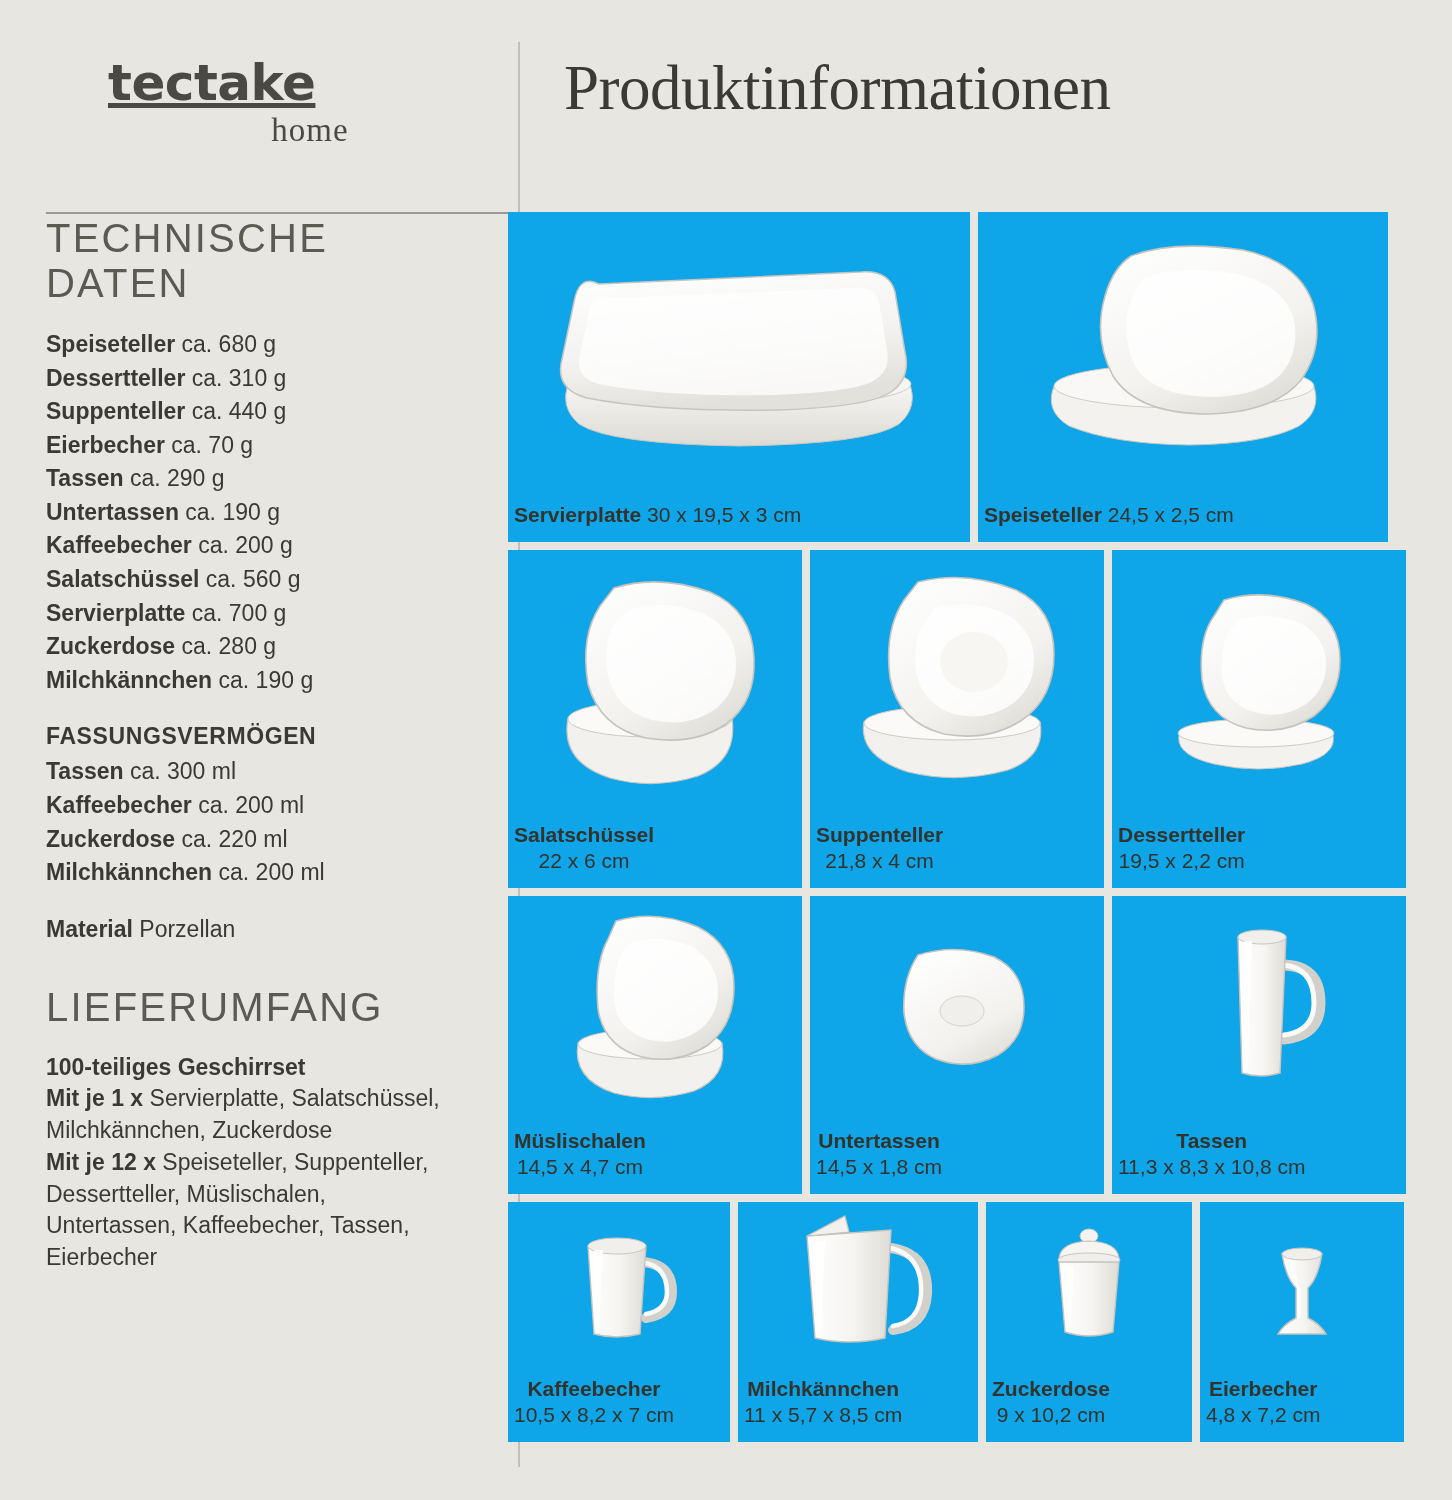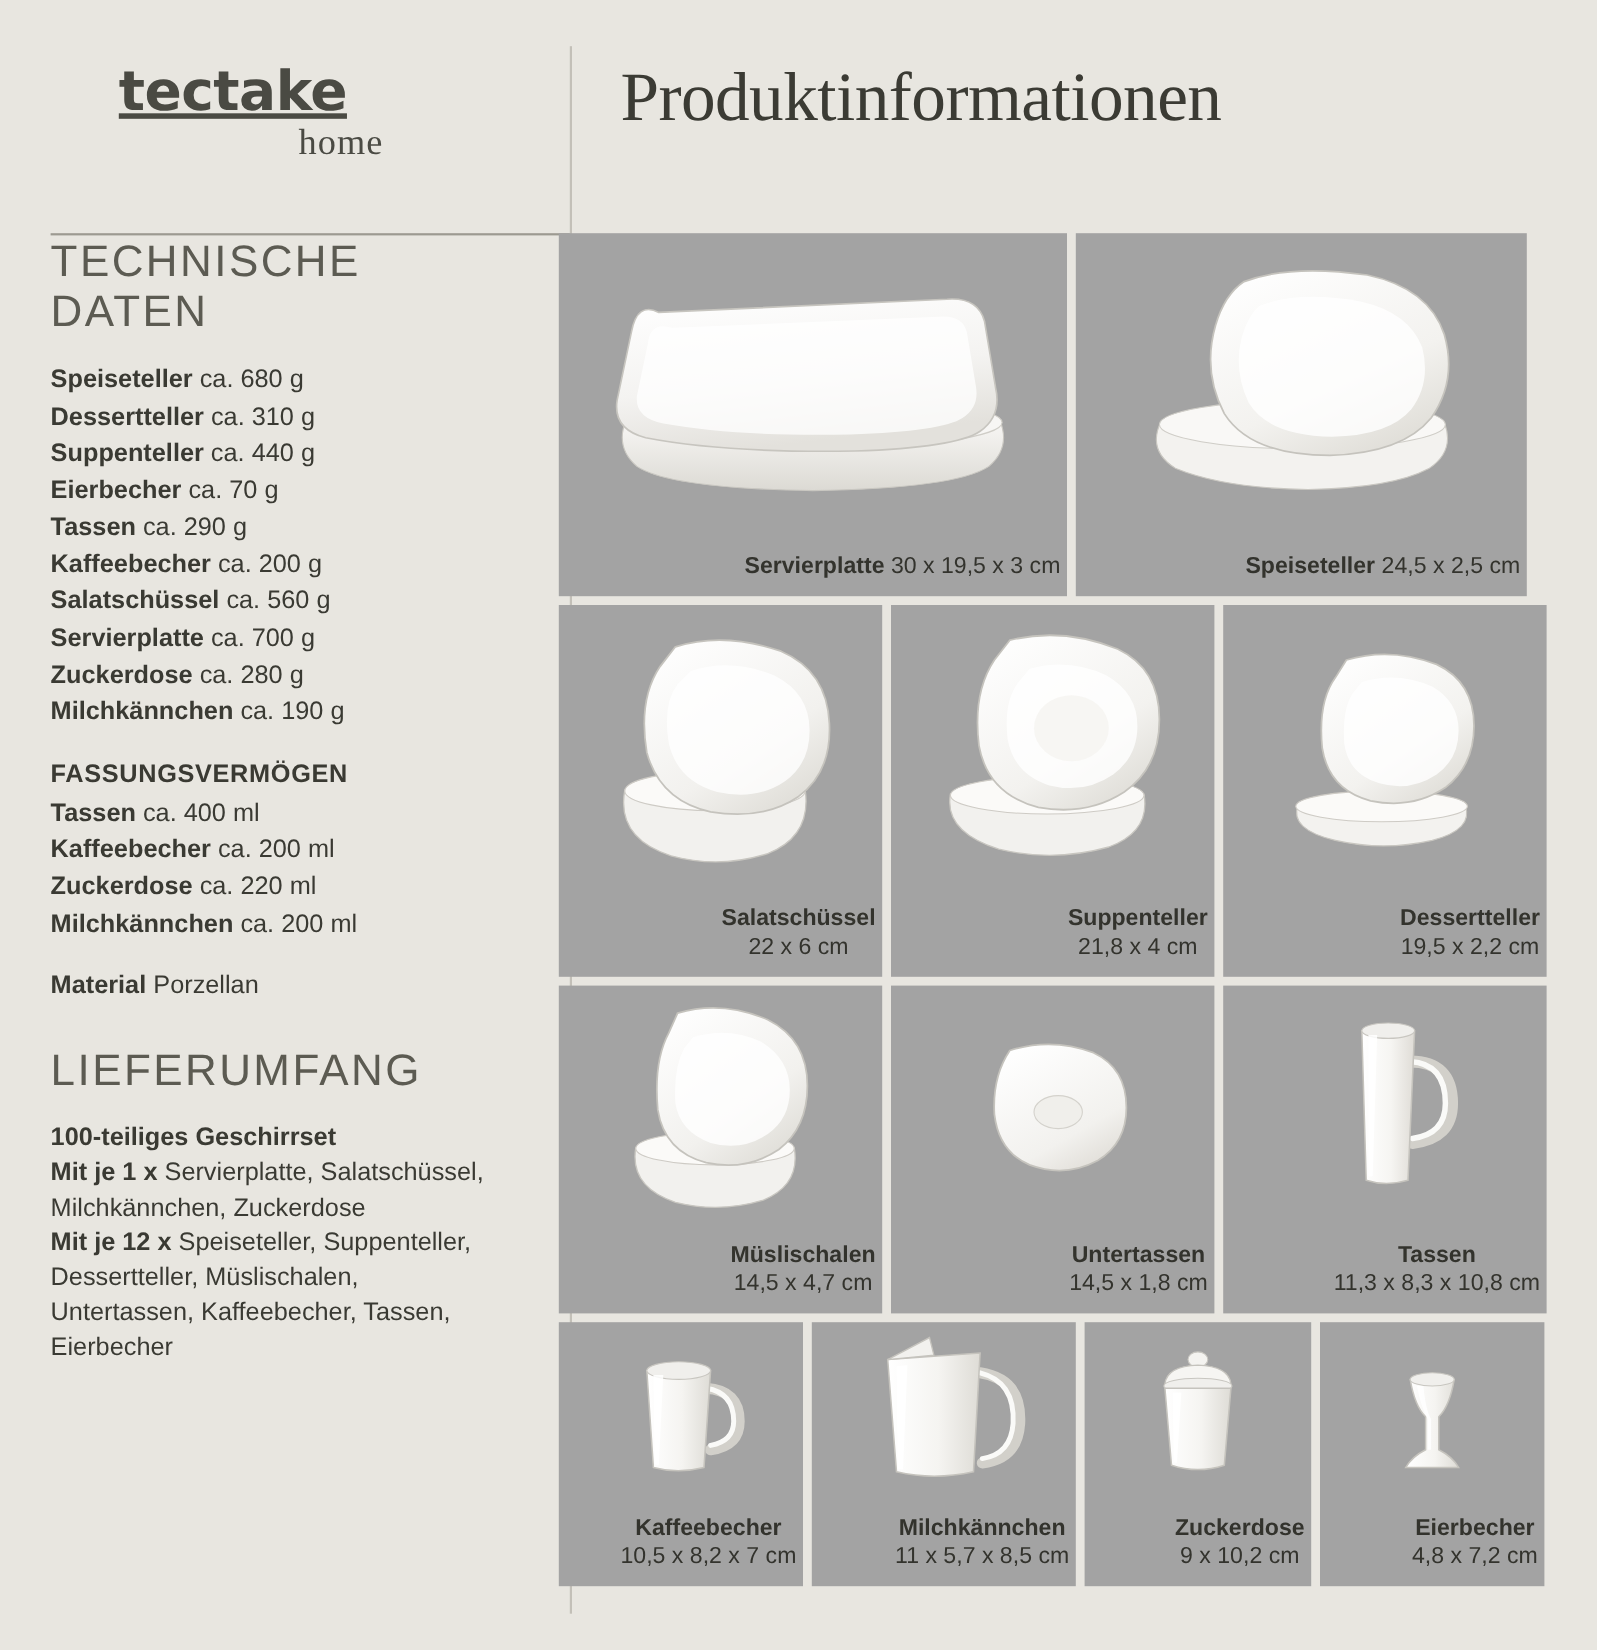--- a/index.html
+++ b/index.html
@@ -141,24 +141,24 @@
   }
   .scope-line b { font-weight: 700; }
 
   
   .grid-row {
     display: flex;
     gap: 8px;
     margin-bottom: 8px;
   }
   .tile {
-    background: #a3a3a3;
+    background: #0ea5e9;
     display: flex;
     flex-direction: column;
-    align-items: flex-end;
+    align-items: flex-start;
     justify-content: flex-end;
     position: relative;
     box-sizing: border-box;
     padding-bottom: 14px;
   }
   .tile .art {
     flex: 1;
     width: 100%;
     display: flex;
     align-items: center;
@@ -220,33 +220,34 @@
 
       <div class="section-heading">TECHNISCHE DATEN</div>
 
 
       <div>
         <div class="spec-line"><b>Speiseteller</b> <span>ca. 680 g</span></div>
         <div class="spec-line"><b>Dessertteller</b> <span>ca. 310 g</span></div>
         <div class="spec-line"><b>Suppenteller</b> <span>ca. 440 g</span></div>
         <div class="spec-line"><b>Eierbecher</b> <span>ca. 70 g</span></div>
         <div class="spec-line"><b>Tassen</b> <span>ca. 290 g</span></div>
+        <div class="spec-line"><b>Untertassen</b> <span>ca. 190 g</span></div>
         <div class="spec-line"><b>Kaffeebecher</b> <span>ca. 200 g</span></div>
         <div class="spec-line"><b>Salatschüssel</b> <span>ca. 560 g</span></div>
         <div class="spec-line"><b>Servierplatte</b> <span>ca. 700 g</span></div>
         <div class="spec-line"><b>Zuckerdose</b> <span>ca. 280 g</span></div>
         <div class="spec-line"><b>Milchkännchen</b> <span>ca. 190 g</span></div>
       </div>
 
       <div class="gap-lg"></div>
 
       <div class="sub-heading">FASSUNGSVERMÖGEN</div>
 
       <div>
-        <div class="spec-line"><b>Tassen</b> <span>ca. 400 ml</span></div>
+        <div class="spec-line"><b>Tassen</b> <span>ca. 300 ml</span></div>
         <div class="spec-line"><b>Kaffeebecher</b> <span>ca. 200 ml</span></div>
         <div class="spec-line"><b>Zuckerdose</b> <span>ca. 220 ml</span></div>
         <div class="spec-line"><b>Milchkännchen</b> <span>ca. 200 ml</span></div>
       </div>
 
       <div class="gap-lg"></div>
 
       <div class="material-line">
         <b>Material</b>
         <span>Porzellan</span>

